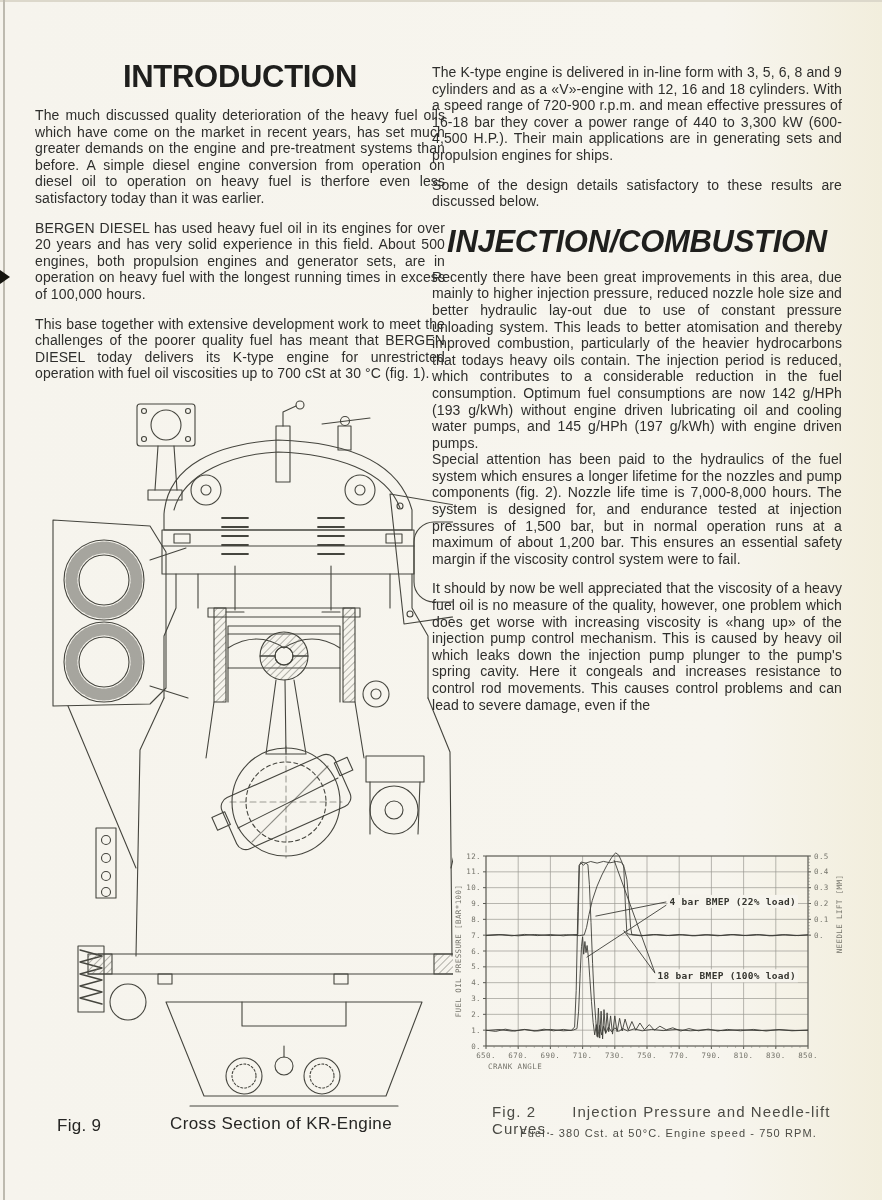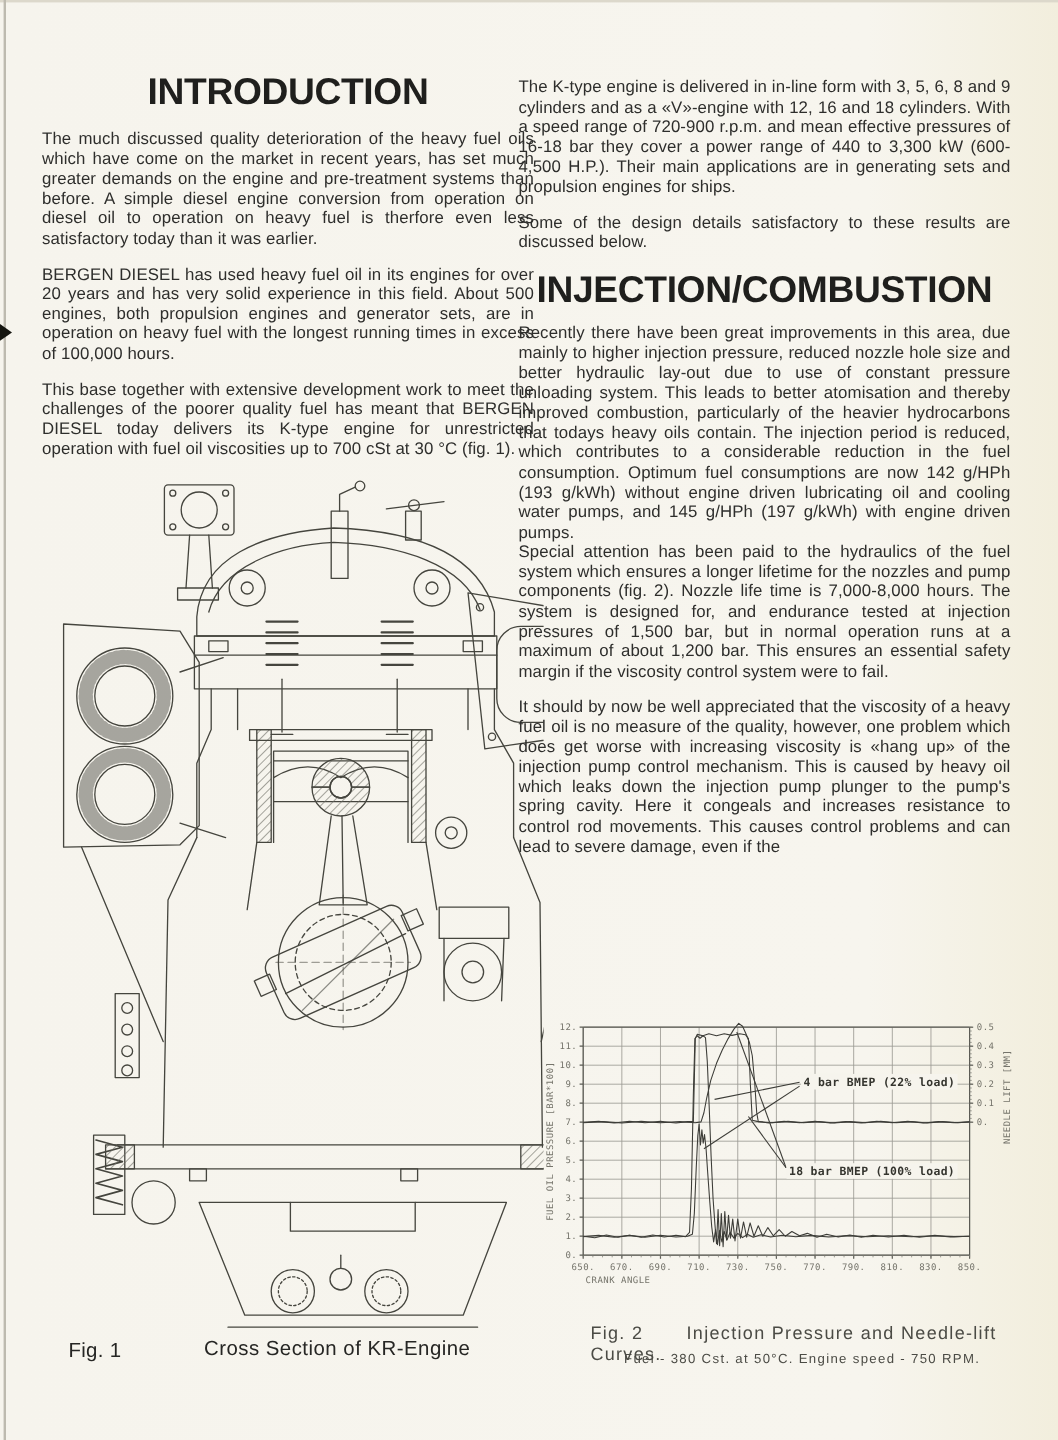--- a/index.html
+++ b/index.html
@@ -10,21 +10,21 @@
   }
   .scan-top{position:absolute;left:0;top:0;width:882px;height:2px;background:#dcd8cb;}
   .scan-left{position:absolute;left:3px;top:0;width:2px;height:1200px;background:#bdbaaf;}
   .scan-arrow{position:absolute;left:0;top:270px;width:0;height:0;
     border-top:7px solid transparent;border-bottom:7px solid transparent;border-left:10px solid #15150f;}
   .col{position:absolute;text-align:justify;font-size:14px;line-height:16.6px;letter-spacing:0.1px;color:#2e2e2c;}
   .col p{margin:0 0 13px 0;}
   .col p.cont{margin:0;}
   .col h1{font-size:31px;line-height:30px;font-weight:700;text-align:center;color:#1f1f1d;
     letter-spacing:-0.3px;margin:0 0 15px 0;}
-  .col h1.second{margin:17px 0 12px 0;}
+  .col h1.second{margin:17px 0 12px 0;font-style:italic;}
   #left-col{left:35px;top:62px;width:410px;}
   #right-col{left:432px;top:64px;width:410px;}
   #fig1-svg{position:absolute;left:38px;top:398px;}
   .fig1-label{position:absolute;left:57px;top:1116px;font-size:17px;font-weight:400;letter-spacing:0.3px;color:#262624;}
   .fig1-caption{position:absolute;left:150px;top:1114px;width:262px;text-align:center;
     font-size:17px;letter-spacing:0.4px;color:#262624;}
   #fig2-svg{position:absolute;left:453px;top:846px;}
   .fig2-cap1{position:absolute;left:492px;top:1103px;font-size:15px;letter-spacing:1.1px;color:#4b4b45;}
   .fig2-cap1 .capgap{display:inline-block;width:36px;}
   .fig2-cap2{position:absolute;left:520px;top:1127px;font-size:11px;letter-spacing:1.1px;color:#4b4b45;}
@@ -167,21 +167,21 @@
     <circle cx="206" cy="678" r="18"></circle>
       <circle cx="206" cy="678" r="12" stroke-dasharray="2 2"></circle>
     <circle cx="284" cy="678" r="18"></circle>
       <circle cx="284" cy="678" r="12" stroke-dasharray="2 2"></circle>
     <circle cx="246" cy="668" r="9"></circle>
       <line x1="246" y1="659" x2="246" y2="648"></line>
     <path d="M152,708 L360,708"></path>
   </g>
 </svg>
 
-<div class="fig1-label">Fig. 1</div>
+<div class="fig1-label">Fig. 9</div>
 <div class="fig1-caption">Cross Section of KR-Engine</div>
 
 <section id="right-col" class="col">
   <p>The K-type engine is delivered in in-line form with 3, 5, 6, 8 and 9 cylinders and as a «V»-engine with 12, 16 and 18 cylinders. With a speed range of 720-900 r.p.m. and mean effective pressures of 16-18 bar they cover a power range of 440 to 3,300 kW (600-4,500 H.P.). Their main applications are in generating sets and propulsion engines for ships.</p>
   <p>Some of the design details satisfactory to these results are discussed below.</p>
   <h1 class="second">INJECTION/COMBUSTION</h1>
   <p class="cont">Recently there have been great improvements in this area, due mainly to higher injection pressure, reduced nozzle hole size and better hydraulic lay-out due to use of constant pressure unloading system. This leads to better atomisation and thereby improved combustion, particularly of the heavier hydrocarbons that todays heavy oils contain. The injection period is reduced, which contributes to a considerable reduction in the fuel consumption. Optimum fuel consumptions are now 142 g/HPh (193 g/kWh) without engine driven lubricating oil and cooling water pumps, and 145 g/HPh (197 g/kWh) with engine driven pumps.</p>
   <p>Special attention has been paid to the hydraulics of the fuel system which ensures a longer lifetime for the nozzles and pump components (fig. 2). Nozzle life time is 7,000-8,000 hours. The system is designed for, and endurance tested at injection pressures of 1,500 bar, but in normal operation runs at a maximum of about 1,200 bar. This ensures an essential safety margin if the viscosity control system were to fail.</p>
   <p>It should by now be well appreciated that the viscosity of a heavy fuel oil is no measure of the quality, however, one problem which does get worse with increasing viscosity is «hang up» of the injection pump control mechanism. This is caused by heavy oil which leaks down the injection pump plunger to the pump's spring cavity. Here it congeals and increases resistance to control rod movements. This causes control problems and can lead to severe damage, even if the</p>
 </section>

